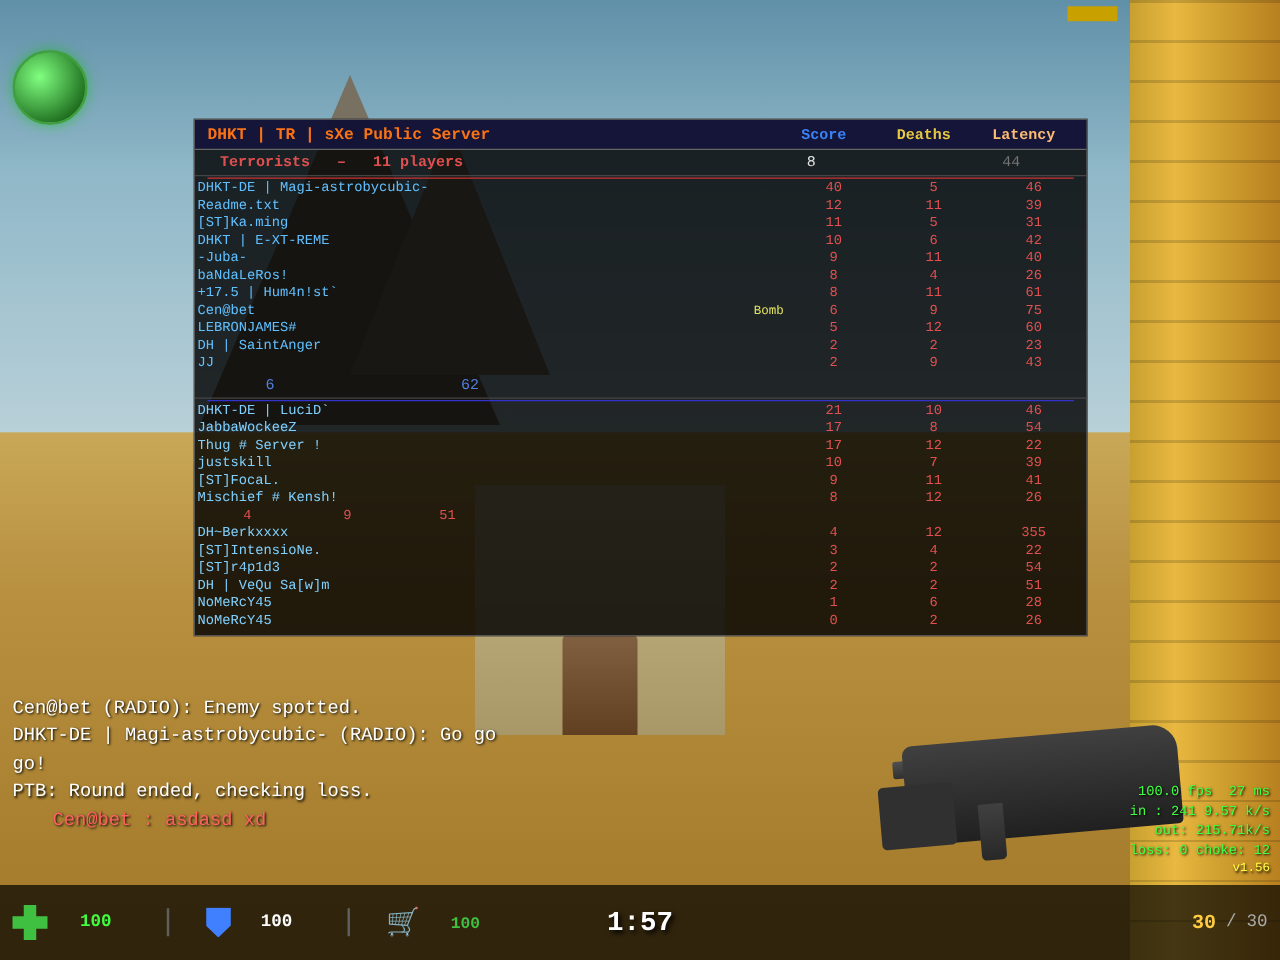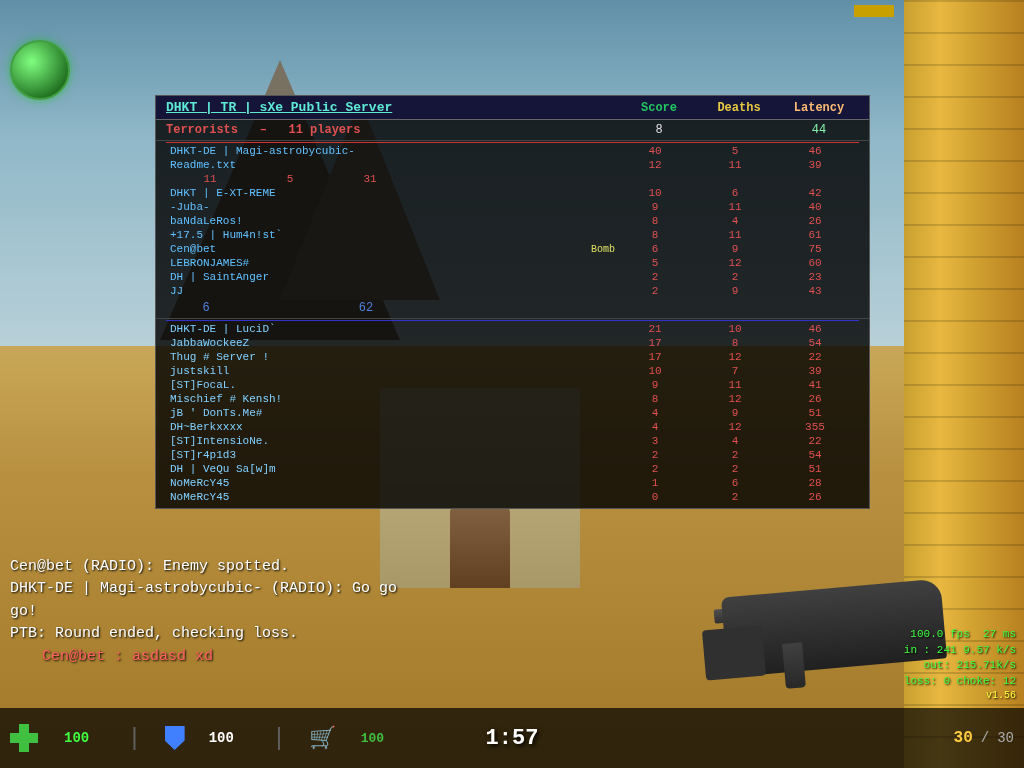--- a/index.html
+++ b/index.html
@@ -167,48 +167,47 @@
 
     .scoreboard-header {
       background: rgba(20, 20, 60, 0.9);
       padding: 4px 10px;
       display: flex;
       justify-content: space-between;
       align-items: center;
       border-bottom: 1px solid #666;
     }
     .server-name {
-      color: #5eead4;
+      color: #f97316;
       font-size: 13px;
       font-weight: bold;
-      text-decoration: underline;
     }
     .col-header {
       font-size: 12px;
       font-weight: bold;
     }
-    .col-score-h { color: #22c55e; margin-left: auto; width: 80px; text-align: center; }
+    .col-score-h { color: #3b82f6; margin-left: auto; width: 80px; text-align: center; }
     .col-deaths-h { color: #e8c840; width: 80px; text-align: center; }
     .col-latency-h { color: #fdba74; width: 80px; text-align: center; }
 
     .team-header {
       display: flex;
-      padding: 3px 10px;
+      padding: 3px 20px;
       align-items: center;
       border-bottom: 1px solid #444;
     }
     .team-name { color: #e05050; font-size: 12px; font-weight: bold; flex: 1; }
     .team-score { color: #e0e0e0; font-size: 12px; width: 80px; text-align: center; }
-    .team-latency { color: #86efac; font-size: 12px; width: 80px; text-align: center; }
+    .team-latency { color: #737373; font-size: 12px; width: 80px; text-align: center; }
 
     .ct-team-name { color: #5080e0; }
 
     .player-row {
       display: flex;
-      padding: 1px 14px;
+      padding: 1px 2px;
       align-items: center;
     }
 
     .player-name { color: #60c0ff; font-size: 11px; flex: 1; }
     .player-badge { color: #e0e060; font-size: 10px; margin-left: 8px; }
     .player-score { color: #e05050; font-size: 11px; width: 80px; text-align: center; }
     .player-deaths { color: #e05050; font-size: 11px; width: 80px; text-align: center; }
     .player-latency { color: #e05050; font-size: 11px; width: 80px; text-align: center; }
 
     
@@ -455,20 +454,21 @@
     <span class="player-latency">46</span>
   </div>
       <div class="player-row">
     <span class="player-name">Readme.txt</span>
 
     <span class="player-score">12</span>
     <span class="player-deaths">11</span>
     <span class="player-latency">39</span>
   </div>
       <div class="player-row">
+    <span class="player-name">[ST]Ka.ming</span>
 
     <span class="player-score">11</span>
     <span class="player-deaths">5</span>
     <span class="player-latency">31</span>
   </div>
       <div class="player-row">
     <span class="player-name">DHKT | E-XT-REME</span>
 
     <span class="player-score">10</span>
     <span class="player-deaths">6</span>
@@ -569,21 +569,20 @@
     <span class="player-latency">41</span>
   </div>
       <div class="player-row">
     <span class="player-name" style="color:#80d0ff;">Mischief # Kensh!</span>
 
     <span class="player-score">8</span>
     <span class="player-deaths">12</span>
     <span class="player-latency">26</span>
   </div>
       <div class="player-row">
-    <span class="player-name" style="color:#80d0ff;">jB ' DonTs.Me#</span>
 
     <span class="player-score">4</span>
     <span class="player-deaths">9</span>
     <span class="player-latency">51</span>
   </div>
       <div class="player-row">
     <span class="player-name" style="color:#80d0ff;">DH~Berkxxxx</span>
 
     <span class="player-score">4</span>
     <span class="player-deaths">12</span>

